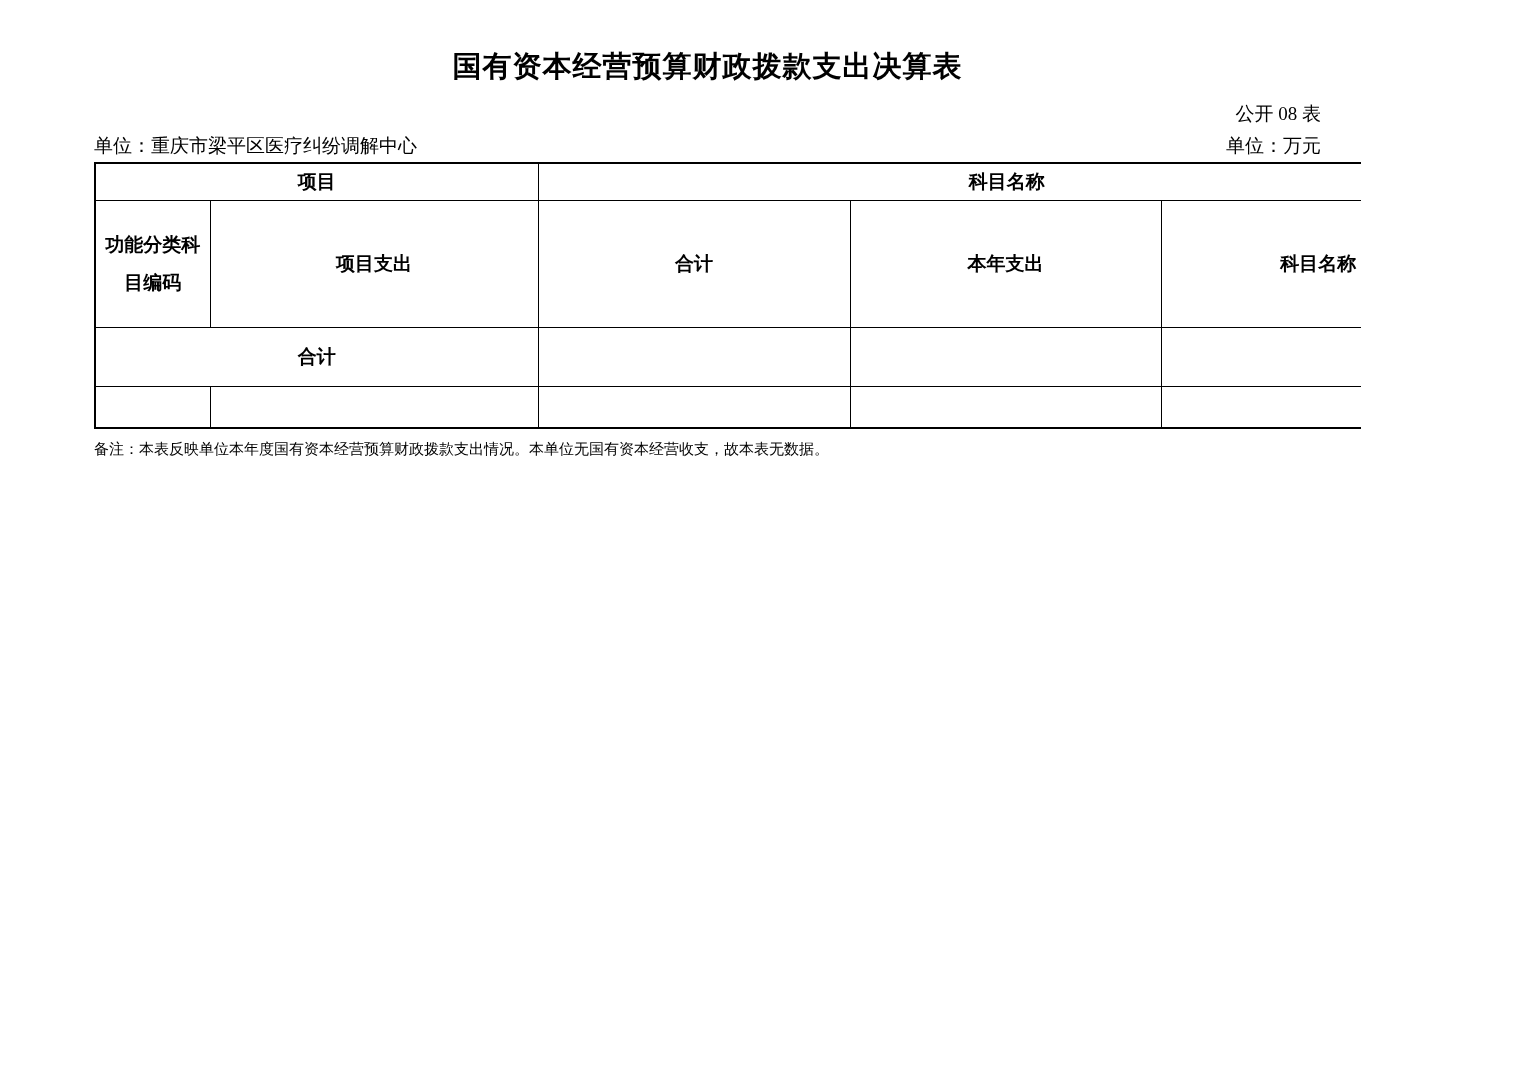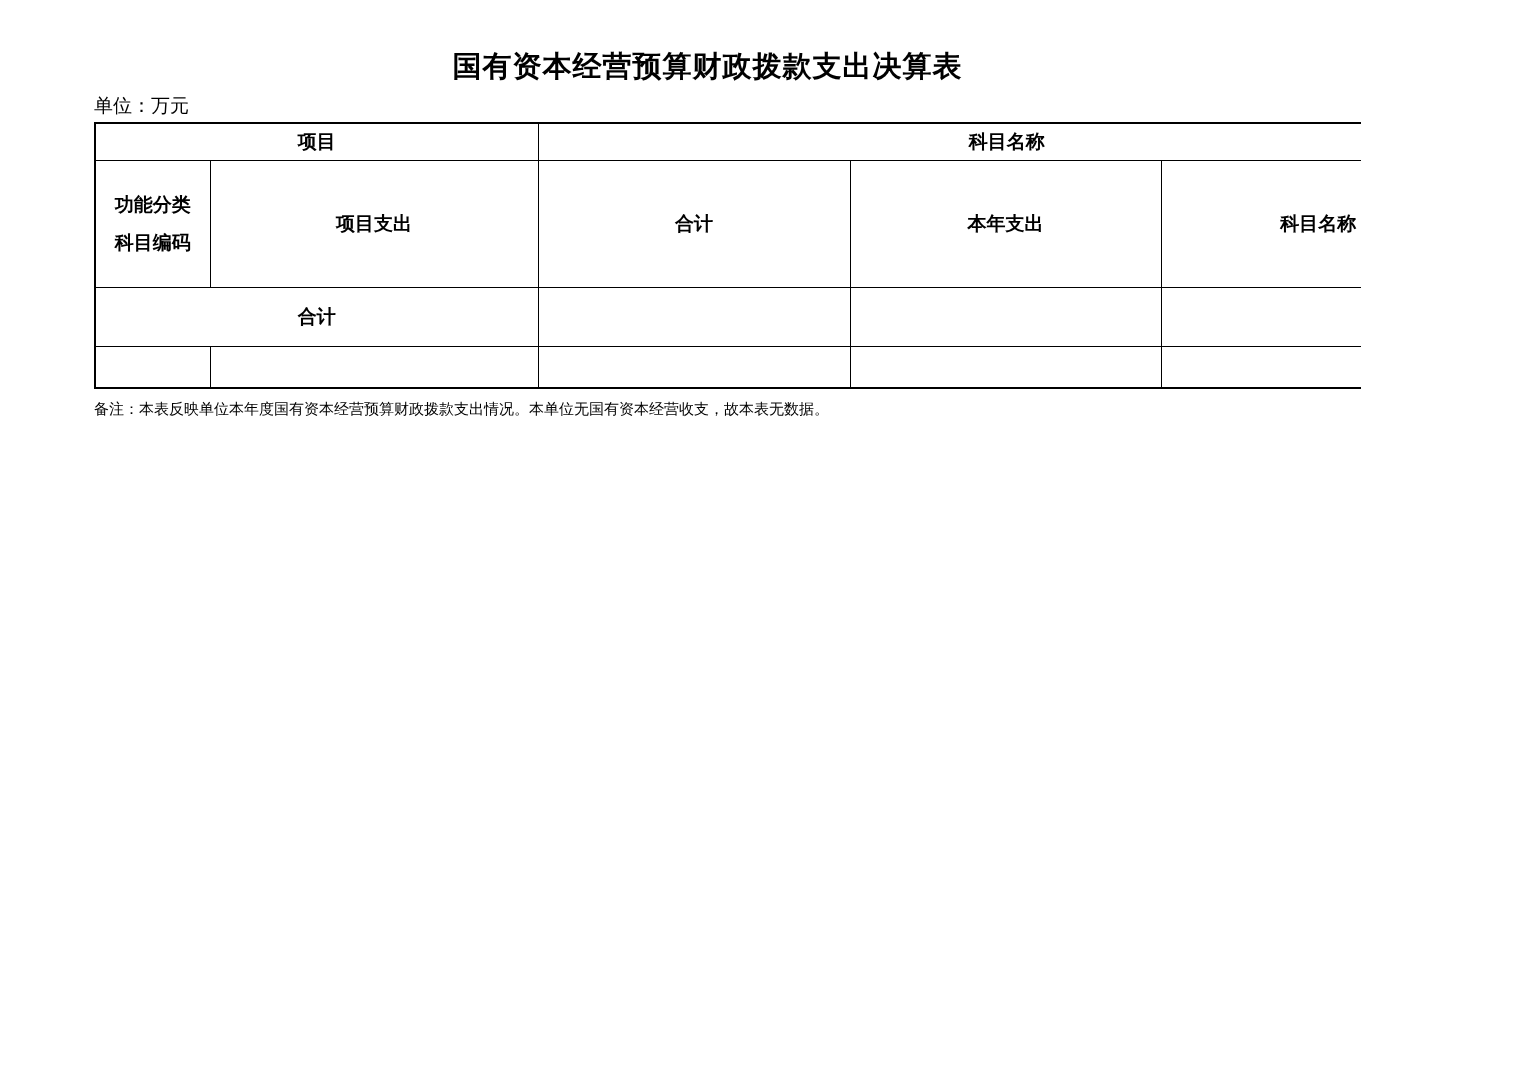--- a/index.html
+++ b/index.html
@@ -40,21 +40,21 @@
     border-collapse: collapse;
     table-layout: fixed;
     width: 1381px;
     border: 2px solid #000;
   }
   table.budget-table td {
     border: 1px solid #000;
     text-align: center;
     vertical-align: middle;
     font-size: 19px;
-    padding: 0 11px;
+    padding: 0 2px;
     overflow: hidden;
   }
   td.hdr {
     font-weight: bold;
     font-family: "Liberation Sans", "DejaVu Sans", sans-serif;
   }
   tr.r1 td { height: 36px; }
   tr.r2 td { height: 126px; }
   tr.r3 td { height: 58px; }
   tr.r4 td { height: 40px; }
@@ -74,22 +74,24 @@
   }
 </style>
 </head>
 <body>
 
 <div class="page">
   <div class="content">
 
     <div class="title">国有资本经营预算财政拨款支出决算表</div>
 
+    <div class="form-number">公开 08 表</div>
 
     <div class="meta-row">
+      <span>单位：重庆市梁平区医疗纠纷调解中心</span>
       <span>单位：万元</span>
     </div>
 
     <table class="budget-table">
       <colgroup>
         <col style="width:115px">
         <col style="width:328px">
         <col style="width:312px">
         <col style="width:311px">
         <col style="width:315px">

